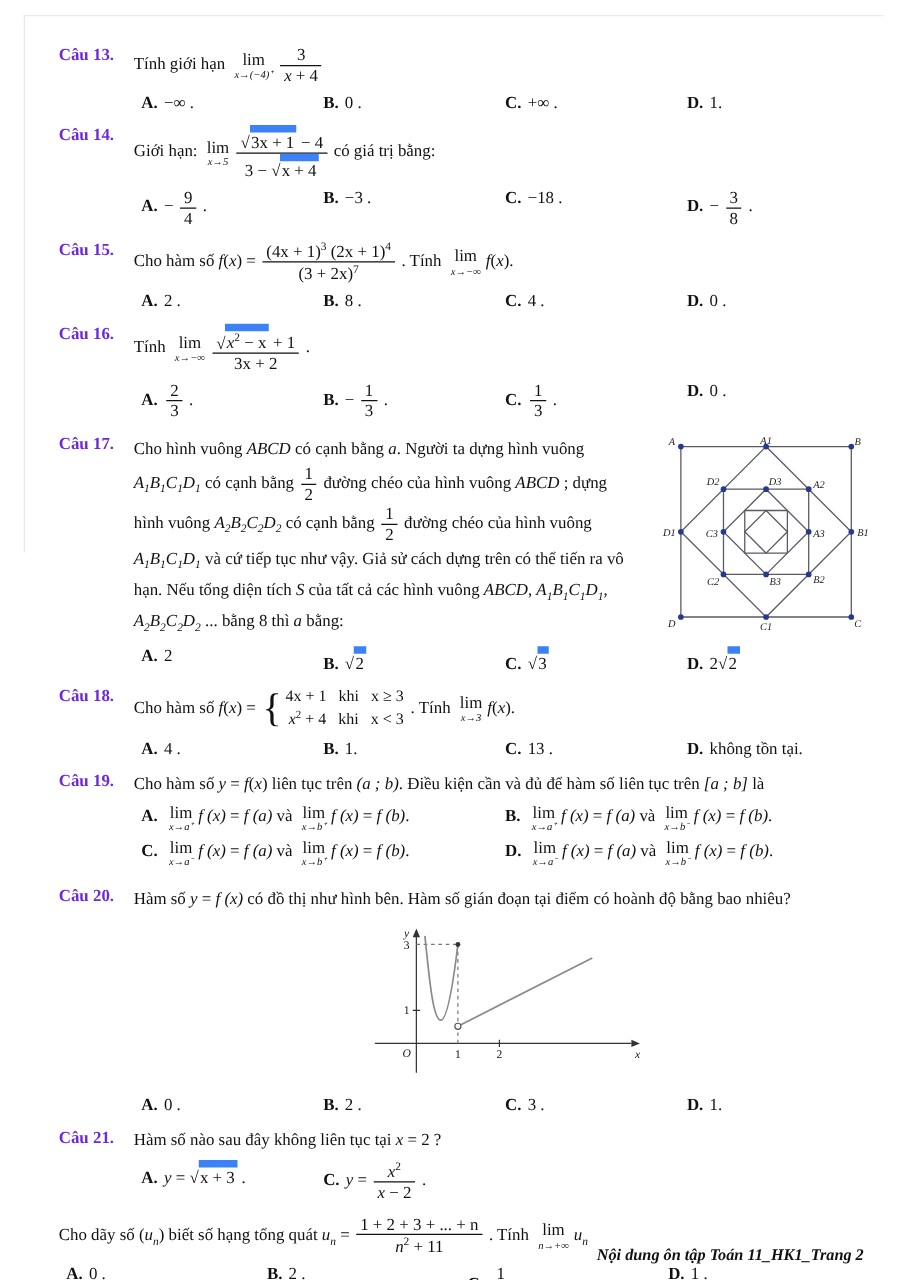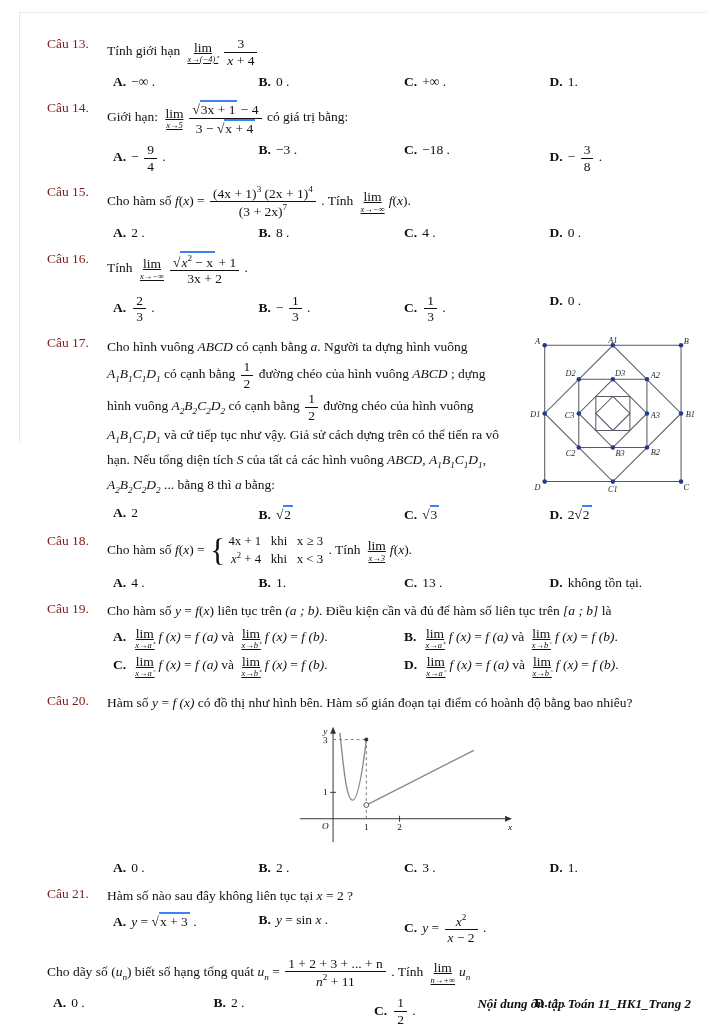--- a/index.html
+++ b/index.html
@@ -6,21 +6,21 @@
   html,body { background:#fff; }
   body {
     width:725px; height:1024px; position:relative; overflow:hidden;
     font-family:"Liberation Serif", serif; font-size:13.5px; color:#111;
     padding:36px 30px 0 47px;
   }
   .scan-line-v { position:absolute; left:19px; top:12px; width:1px; height:430px; background:#e7e7ea; }
   .scan-line-h { position:absolute; left:19px; top:12px; width:688px; height:1px; background:#ebebee; }
 
   .question { display:flex; margin-bottom:10px; }
-  .qlabel { flex:0 0 60px; font-weight:400; color:#7f1d1d; }
+  .qlabel { flex:0 0 60px; font-weight:700; color:#6d28d9; }
   .qcontent { flex:1; position:relative; }
   .qbody { line-height:1.5; }
   .qbody.with-fig { padding-right:192px; line-height:1.8; }
 
   .fig-squares-holder { position:absolute; right:-10px; top:2px; }
   .fig-graph-holder { display:block; text-align:center; margin:8px 0 4px; }
 
   .options { display:flex; flex-wrap:wrap; margin-top:6px; padding-left:6px; }
   .cols4 .opt { flex:0 0 25%; }
   .cols2 .opt { flex:0 0 50%; margin-bottom:5px; }
@@ -29,27 +29,27 @@
   .optcontent {}
 
   .it { font-style:italic; }
   sup { font-size:0.68em; }
   sub { font-size:0.68em; }
 
   .frac { display:inline-block; vertical-align:middle; text-align:center; margin:0 2px; line-height:1.15; }
   .frac .num { display:block; border-bottom:1px solid #111; padding:0 3px; }
   .frac .den { display:block; padding:0 3px; }
 
-  .lim { display:inline-block; vertical-align:middle; text-align:center; margin:0 4px; line-height:1;text-decoration:underline; }
+  .lim { display:inline-block; vertical-align:middle; text-align:center; margin:0 4px; line-height:1; }
   .lim .limword { display:block; }
   .lim .limunder { display:block; font-size:8.5px; font-style:italic; margin-top:1px; white-space:nowrap; }
 
   .sqrt { display:inline-block; white-space:nowrap; }
   .sqrt .rad { display:inline-block; }
-  .sqrt .rdc { display:inline-block; border-top:2px solid #3b82f6; padding:0 2px 0 1px; }
+  .sqrt .rdc { display:inline-block; border-top:6px solid #3b82f6; padding:0 2px 0 1px; }
 
   .cases { display:inline-flex; align-items:center; vertical-align:middle; margin:0 2px; }
   .cases .brace { font-size:32px; font-weight:400; line-height:0.85; margin-right:3px; }
   .cases .caserows { display:inline-flex; flex-direction:column; text-align:right; font-size:0.95em; line-height:1.35; }
 
   .footer { position:absolute; right:34px; bottom:12px; font-style:italic; font-weight:700; font-size:13px; }
 
   svg text { user-select:none; }
 </style>
 </head>
@@ -239,21 +239,20 @@
           <span class="opt"><span class="optlabel">D.</span><span class="optcontent"><span class="seg">1.</span></span></span>
         </div>
       </div>
     </div>
     <div class="question">
       <div class="qlabel">Câu 21.</div>
       <div class="qcontent">
         <div class="qbody"><span class="seg">Hàm số nào sau đây không liên tục tại </span><span class="seg it">x</span><span class="seg"> = 2 ?</span></div>
         <div class="options cols4">
           <span class="opt"><span class="optlabel">A.</span><span class="optcontent"><span class="seg it">y</span><span class="seg"> = </span><span class="sqrt"><span class="rad">√</span><span class="rdc"><span class="seg">x + 3</span></span></span><span class="seg"> .</span></span></span>
-          <span class="opt"><span class="optlabel">B.</span><span class="optcontent"><span class="seg it">y</span><span class="seg"> = sin </span><span class="seg it">x</span><span class="seg"> .</span></span></span>
           <span class="opt"><span class="optlabel">C.</span><span class="optcontent"><span class="seg it">y</span><span class="seg"> = </span><span class="frac"><span class="num"><span class="seg it">x</span><sup>2</sup></span><span class="den"><span class="seg it">x</span><span class="seg"> − 2</span></span></span><span class="seg"> .</span></span></span>
         </div>
       </div>
     </div>
     <div class="question">
       <div class="qcontent">
         <div class="qbody"><span class="seg">Cho dãy số (</span><span class="seg it">u<sub>n</sub></span><span class="seg">) biết số hạng tổng quát </span><span class="seg it">u<sub>n</sub></span><span class="seg"> = </span><span class="frac"><span class="num"><span class="seg">1 + 2 + 3 + ... + n</span></span><span class="den"><span class="seg it">n</span><sup>2</sup><span class="seg"> + 11</span></span></span><span class="seg"> . Tính </span><span class="lim"><span class="limword">lim</span><span class="limunder">n→+∞</span></span><span class="seg it">u<sub>n</sub></span></div>
         <div class="options cols4">
           <span class="opt"><span class="optlabel">A.</span><span class="optcontent"><span class="seg">0 .</span></span></span>
           <span class="opt"><span class="optlabel">B.</span><span class="optcontent"><span class="seg">2 .</span></span></span>

